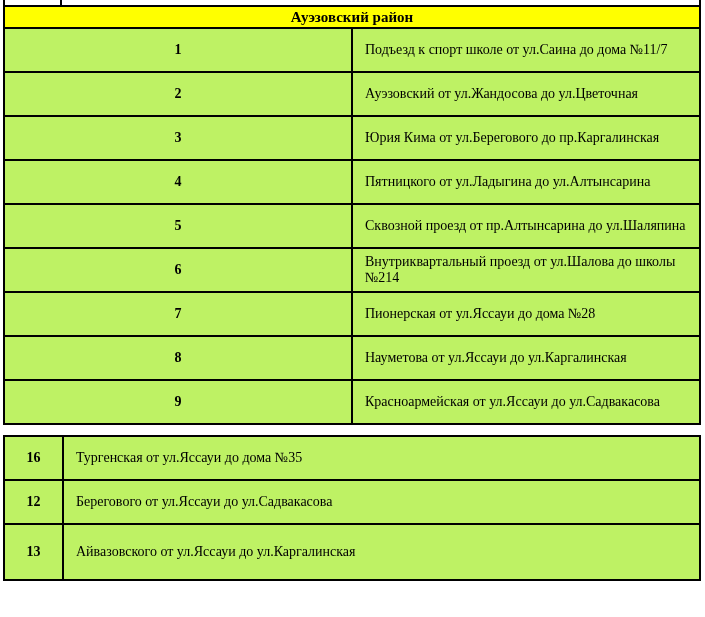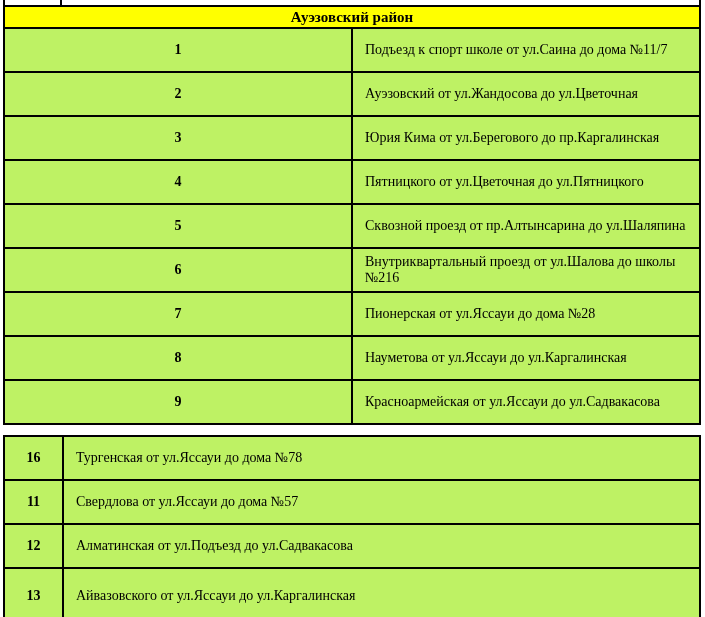--- a/index.html
+++ b/index.html
@@ -88,58 +88,54 @@
     <tr>
       <td class="num-cell">2</td>
       <td class="desc-cell">Ауэзовский от ул.Жандосова до ул.Цветочная</td>
     </tr>
     <tr>
       <td class="num-cell">3</td>
       <td class="desc-cell">Юрия Кима от ул.Берегового до пр.Каргалинская</td>
     </tr>
     <tr>
       <td class="num-cell">4</td>
-      <td class="desc-cell">Пятницкого от ул.Цветочная до ул.Пятницкого</td>
+      <td class="desc-cell">Пятницкого от ул.Ладыгина до ул.Алтынсарина</td>
     </tr>
     <tr>
       <td class="num-cell">5</td>
       <td class="desc-cell">Сквозной проезд от пр.Алтынсарина до ул.Шаляпина</td>
     </tr>
     <tr>
       <td class="num-cell">6</td>
-      <td class="desc-cell">Внутриквартальный проезд от ул.Шалова до школы №216</td>
+      <td class="desc-cell">Внутриквартальный проезд от ул.Шалова до школы №214</td>
     </tr>
     <tr>
       <td class="num-cell">7</td>
       <td class="desc-cell">Пионерская от ул.Яссауи до дома №28</td>
     </tr>
     <tr>
       <td class="num-cell">8</td>
       <td class="desc-cell">Науметова от ул.Яссауи до ул.Каргалинская</td>
     </tr>
     <tr>
       <td class="num-cell">9</td>
       <td class="desc-cell">Красноармейская от ул.Яссауи до ул.Садвакасова</td>
     </tr>
   </tbody>
     </table>
 
   <table class="district-table lower">
     <tbody>
         <tr>
       <td class="num-cell">16</td>
-      <td class="desc-cell">Тургенская от ул.Яссауи до дома №78</td>
-    </tr>
-    <tr>
-      <td class="num-cell">11</td>
-      <td class="desc-cell">Свердлова от ул.Яссауи до дома №57</td>
+      <td class="desc-cell">Тургенская от ул.Яссауи до дома №35</td>
     </tr>
     <tr>
       <td class="num-cell">12</td>
-      <td class="desc-cell">Алматинская от ул.Подъезд до ул.Садвакасова</td>
+      <td class="desc-cell">Берегового от ул.Яссауи до ул.Садвакасова</td>
     </tr>
     <tr class="last">
       <td class="num-cell">13</td>
       <td class="desc-cell">Айвазовского от ул.Яссауи до ул.Каргалинская</td>
     </tr>
   </tbody>
     </table>
 
 </div>
 

